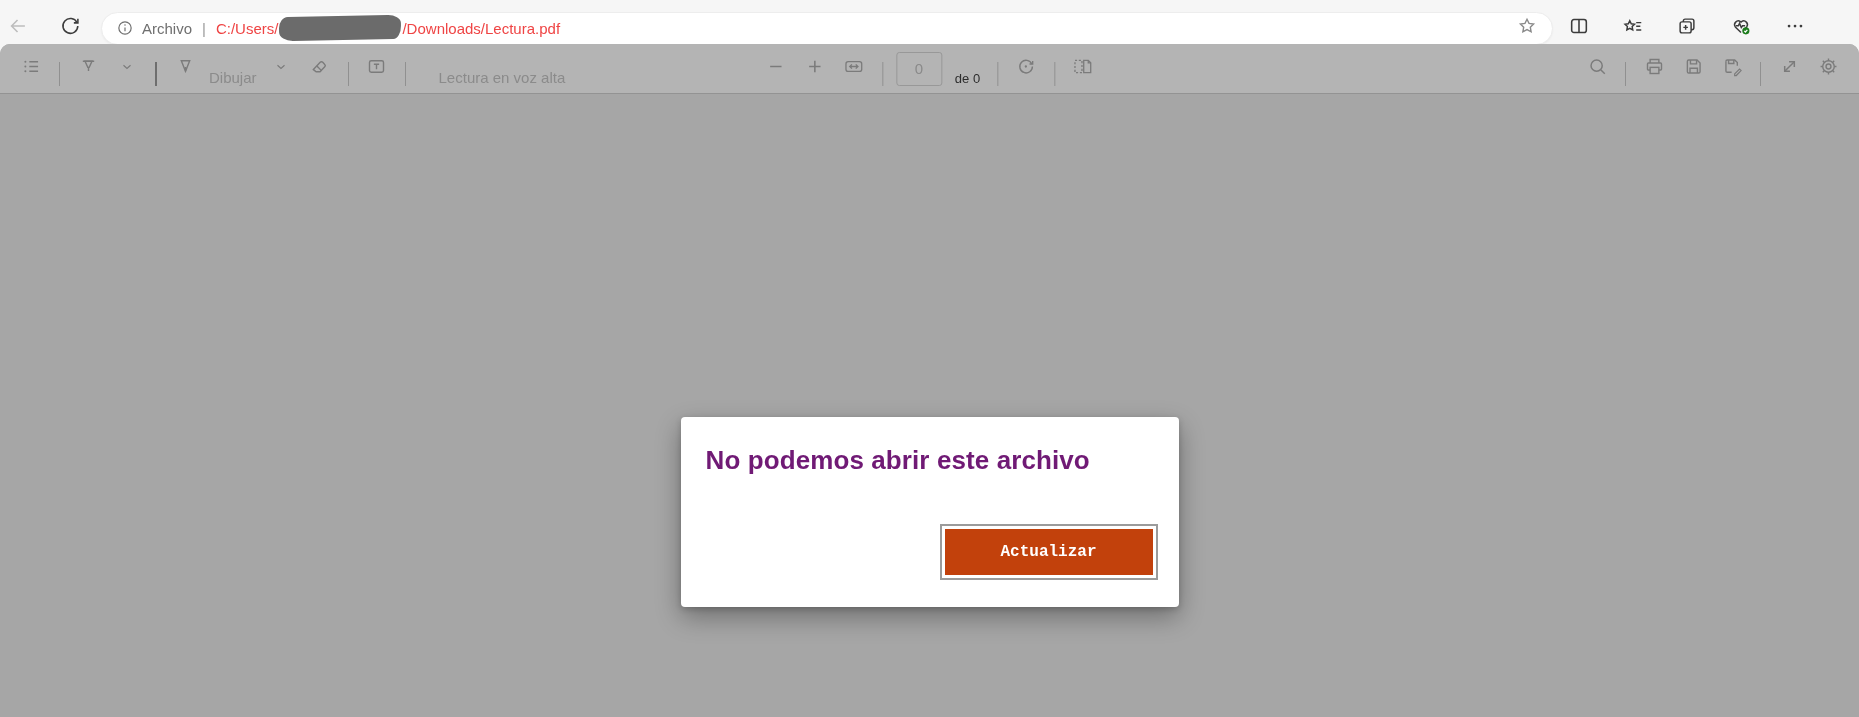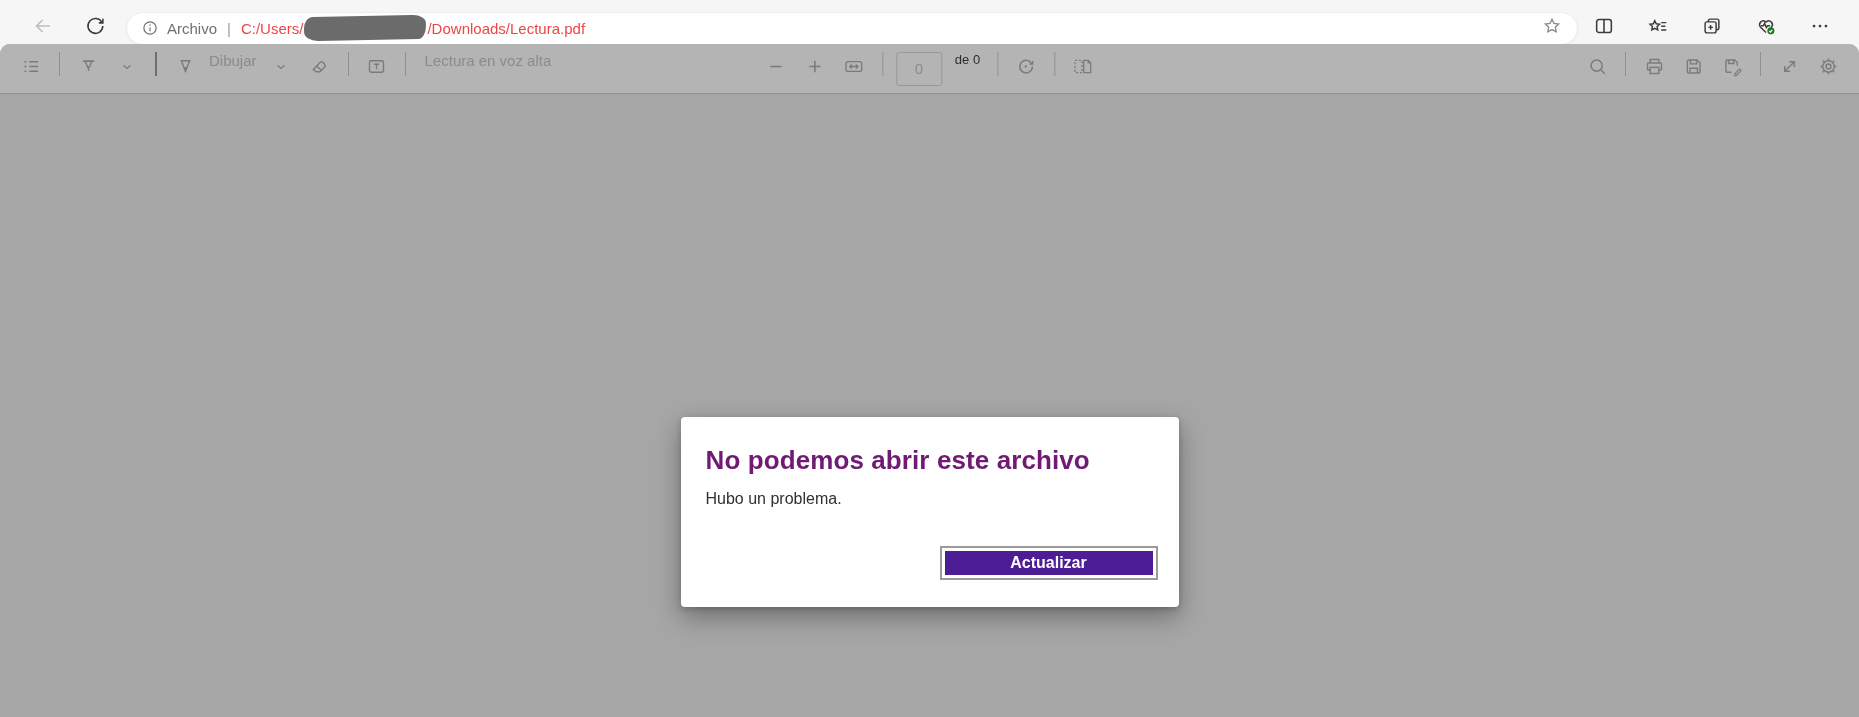--- a/index.html
+++ b/index.html
@@ -1,20 +1,20 @@
 <!DOCTYPE html>
 <html><head>
 <meta charset="utf-8">
 <style>
   * { margin:0; padding:0; box-sizing:border-box; }
   html,body { width:1859px; height:717px; overflow:hidden;
     font-family:"Liberation Sans","DejaVu Sans",sans-serif; background:#f6f6f6; }
 
   
-  .chrome { height:60px; background:#f6f6f6; display:flex; align-items:center; padding:0 14px 4px 26px; }
+  .chrome { height:60px; background:#f6f6f6; display:flex; align-items:center; padding:0 14px 4px 1px; }
   .icon-btn { display:flex; align-items:center; justify-content:center; width:34px; height:34px;
     border-radius:6px; color:#3c3c3c; flex:none; cursor:pointer; }
   .icon-btn svg { width:22px; height:22px; }
   .icon-btn.disabled { color:#bdbdbd; }
   .address-pill { height:33px; width:1452px; margin-left:14px; background:#ffffff;
     border:1px solid #ededed; border-radius:17px; display:flex; align-items:center;
     padding:0 8px 0 14px; flex:none; box-shadow:0 1px 2px rgba(0,0,0,0.04); }
   .pill-info { color:#6f6f6f; display:flex; align-items:center; }
   .pill-info svg { width:18px; height:18px; }
   .scheme { color:#6f6f6f; font-size:15px; margin-left:8px; }
@@ -24,21 +24,21 @@
     border-radius:9px 13px 8px 14px / 11px 8px 13px 9px; transform:rotate(-1.2deg); margin:0 1px; }
   .pill-star { margin-left:auto; color:#8a8a8a; }
   .chrome-right { display:flex; align-items:center; margin-left:10px; gap:22px; }
   .chrome-right .icon-btn { width:32px; }
 
   
   .pdf { position:absolute; top:44px; left:0; width:1859px; height:673px;
     border-radius:10px 10px 0 0; background:#a6a6a6; overflow:hidden; }
   .toolbar { height:50px; background:#b4b4b4; border-bottom:1px solid #939393;
     display:flex; align-items:center; position:relative; padding:0 16px; }
-  .tb-group { display:flex; align-items:flex-start; gap:9px; }
+  .tb-group { display:flex; align-items:flex-end; gap:9px; }
   .tb-center { position:absolute; left:50%; transform:translateX(-50%); }
   .tb-right { margin-left:auto; }
   .tb-btn { display:flex; align-items:center; justify-content:center; min-width:30px; height:34px;
     color:#7b7b7b; border-radius:4px; cursor:pointer; }
   .tb-btn svg { width:21px; height:21px; }
   .tb-btn.small svg { width:14px; height:14px; }
   .tb-label { color:#8b8b8b; font-size:15px; white-space:nowrap; }
   .vdiv { width:1px; height:24px; background:#909090; margin:0 4px; }
   .vdiv.strong { width:2px; background:#6e6e6e; }
   .page-input { width:46px; height:34px; border:1px solid #989898; border-radius:3px;
@@ -49,22 +49,22 @@
   
   .content { position:relative; height:622px; }
   .dialog { position:absolute; left:50%; top:323px; transform:translateX(-50%);
     width:498px; height:190px; background:#ffffff; border-radius:4px;
     box-shadow:0 10px 26px rgba(0,0,0,0.33), 0 2px 6px rgba(0,0,0,0.18);
     padding:28px 22px 0 25px; }
   .dialog-title { font-size:26px; font-weight:600; color:#701a75; letter-spacing:0.1px; }
   .dialog-msg { font-size:16px; color:#303030; margin-top:14px; }
   .btn-frame { position:absolute; right:21px; bottom:27px; border:2px solid #9b9b9b;
     background:#ffffff; padding:3px; }
-  .btn-refresh { display:block; width:208px; height:24px; border:none; background:#4c1d95;
-    color:#ffffff; font-size:16px; font-weight:700; font-family:Liberation Sans, sans-serif;
+  .btn-refresh { display:block; width:208px; height:46px; border:none; background:#c2410c;
+    color:#ffffff; font-size:16px; font-weight:700; font-family:Liberation Mono, monospace;
     cursor:pointer; }
 </style>
 </head>
 <body>
 
 <div class="chrome">
 
   <div class="icon-btn disabled">
     <span>
       <svg viewBox="0 0 24 24" fill="none" stroke="currentColor" stroke-width="1.7" width="22" height="22">
@@ -214,21 +214,21 @@
       <span class="vdiv"></span>
       <div class="tb-btn">
         <span>
           <svg viewBox="0 0 24 24" fill="none" stroke="currentColor" stroke-width="1.6">
               <rect x="4" y="5.5" width="16" height="13" rx="2"></rect>
               <path d="M9 9.5h6M12 9.5V15"></path>
             </svg>
         </span>
       </div>
       <span class="vdiv"></span>
-      <span class="tb-label" style="margin-left:6px">Lectura en voz alta</span>
+      <span class="tb-label" style="margin-left:20px">Lectura en voz alta</span>
     </div>
 
     <div class="tb-group tb-center">
       <div class="tb-btn">
         <span>
           <svg viewBox="0 0 24 24" fill="none" stroke="currentColor" stroke-width="1.8">
               <path d="M5.5 12h13"></path>
             </svg>
         </span>
       </div>
@@ -328,19 +328,18 @@
               <path d="M12 5.4V2.9M12 21.1v-2.5M18.6 12h2.5M2.9 12h2.5M16.7 7.3l1.8-1.8M5.5 18.5l1.8-1.8M16.7 16.7l1.8 1.8M5.5 5.5l1.8 1.8"></path>
             </svg>
         </span>
       </div>
     </div>
   </div>
 
   <div class="content">
     <div class="dialog">
       <div class="dialog-title">No podemos abrir este archivo</div>
-      <div class="dialog-msg">Hubo un problema.</div>
       <div class="btn-frame">
         <button class="btn-refresh">Actualizar</button>
       </div>
     </div>
   </div>
 </div>
 
 </body></html>

